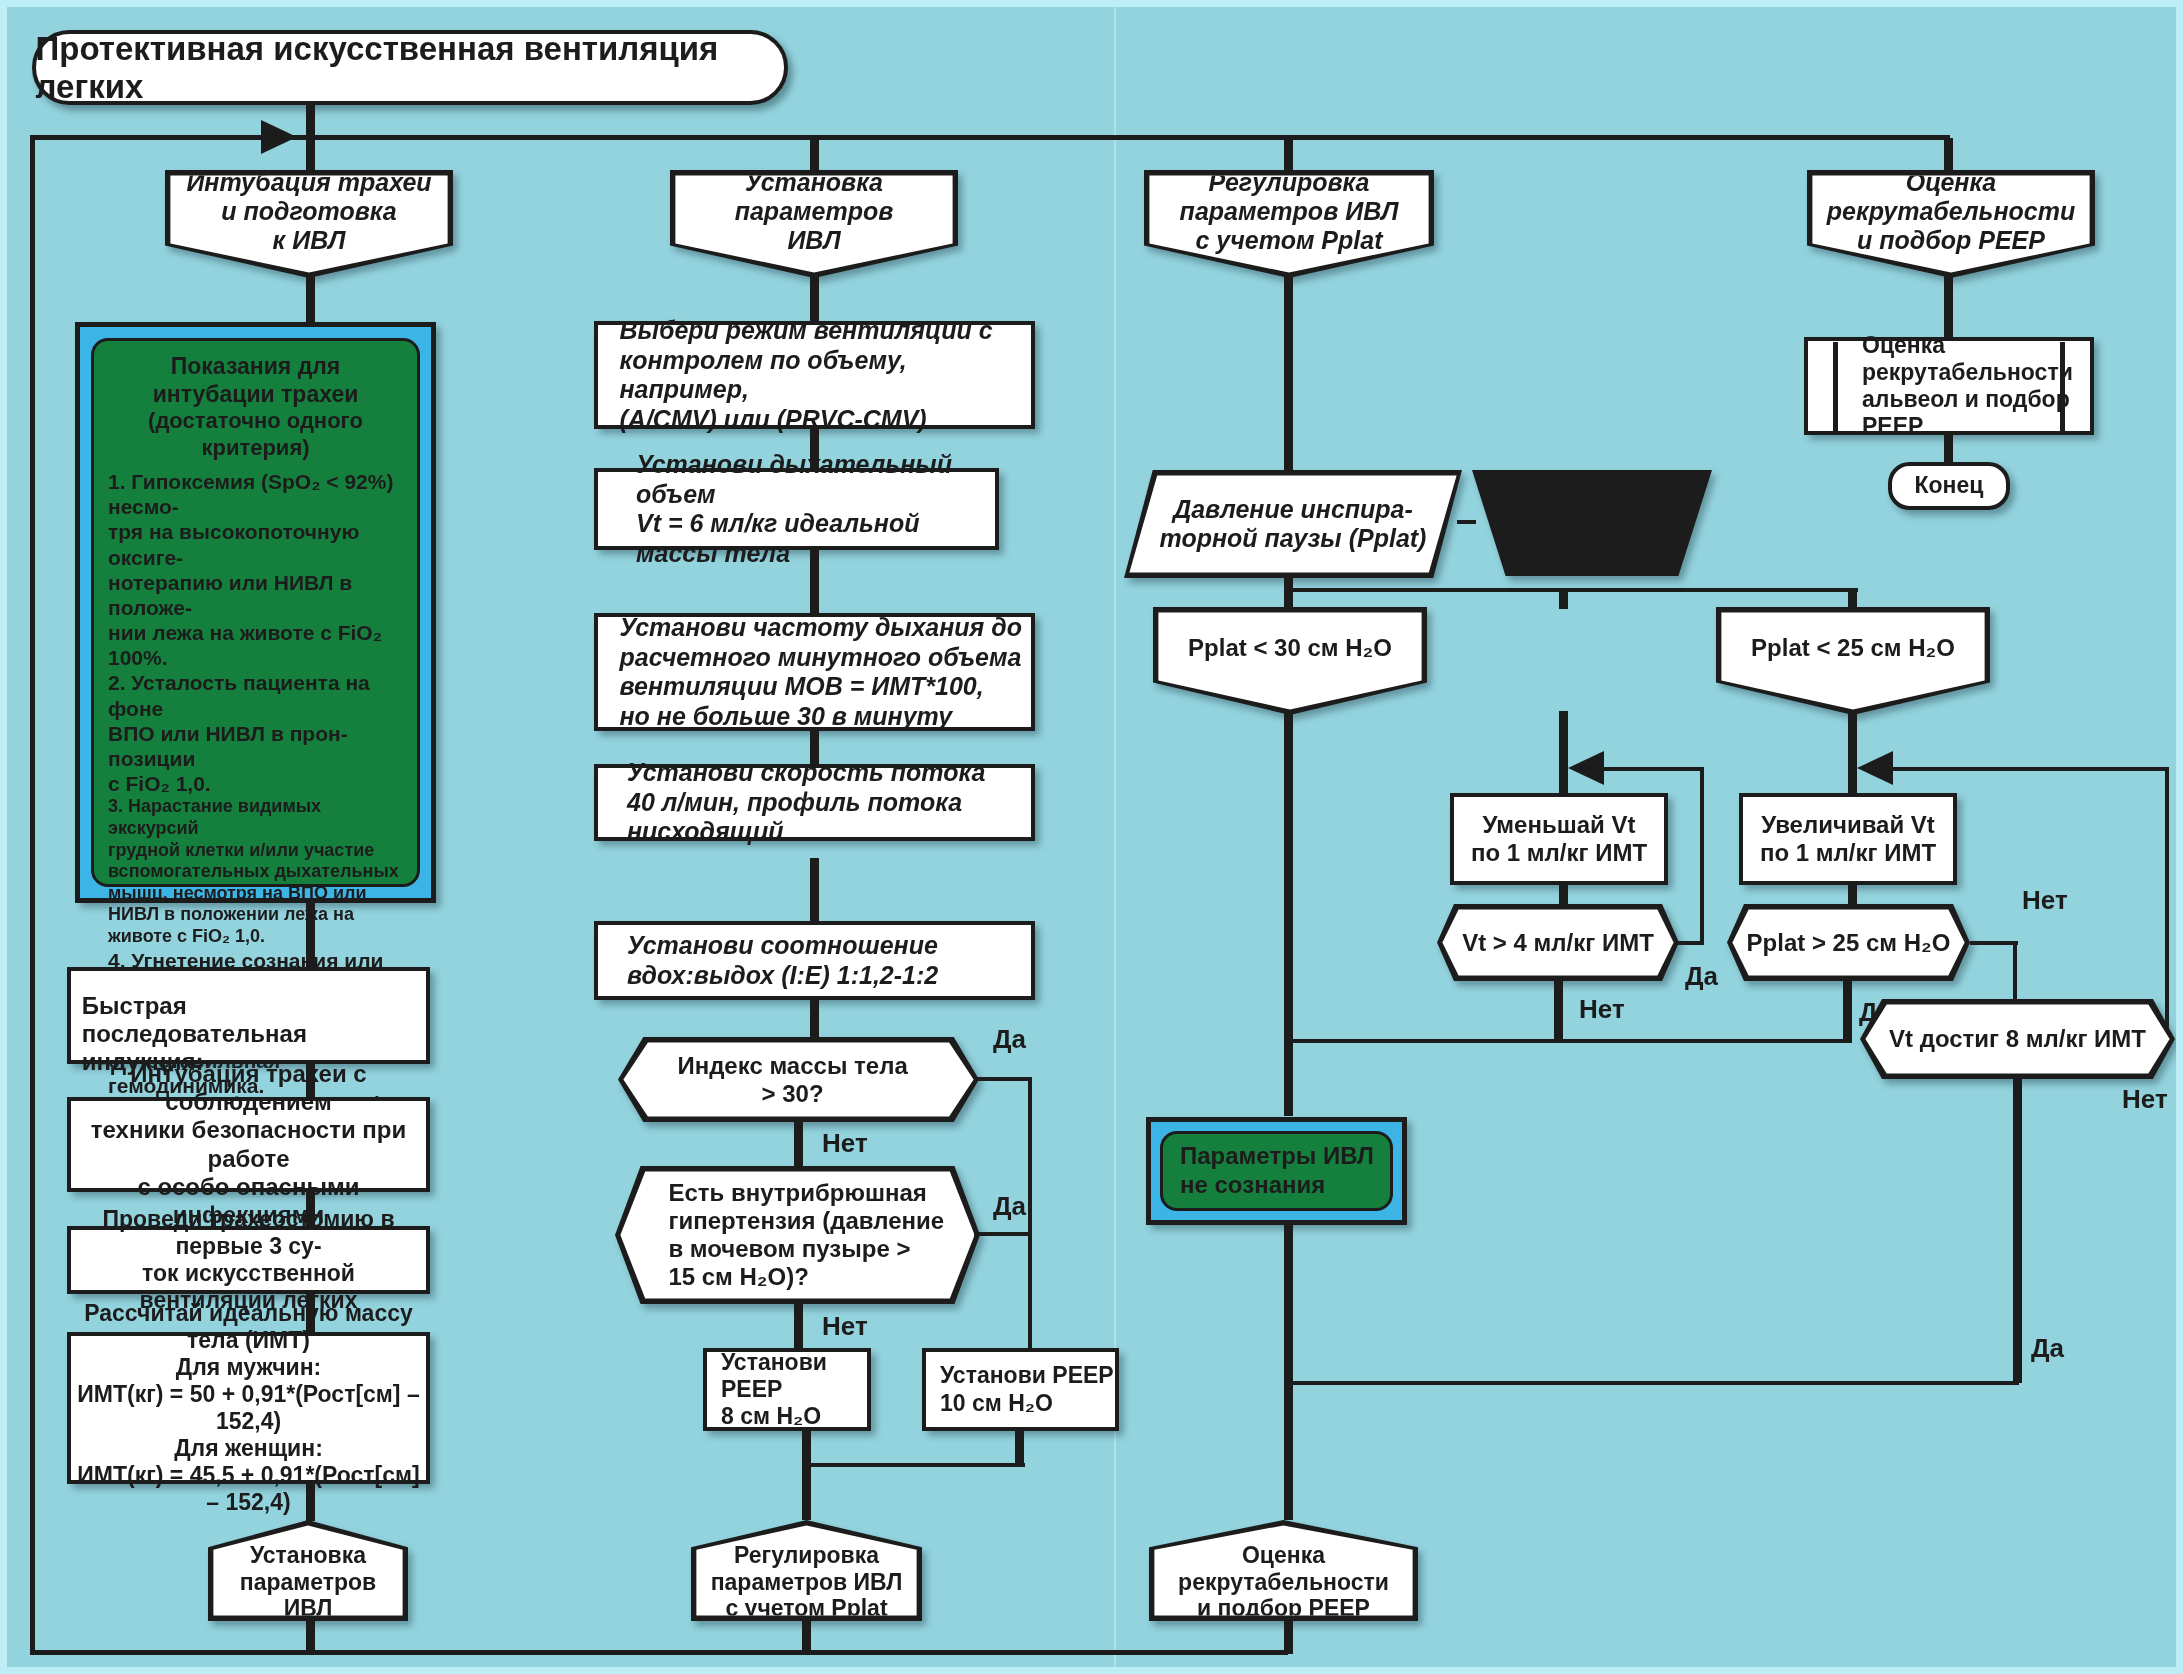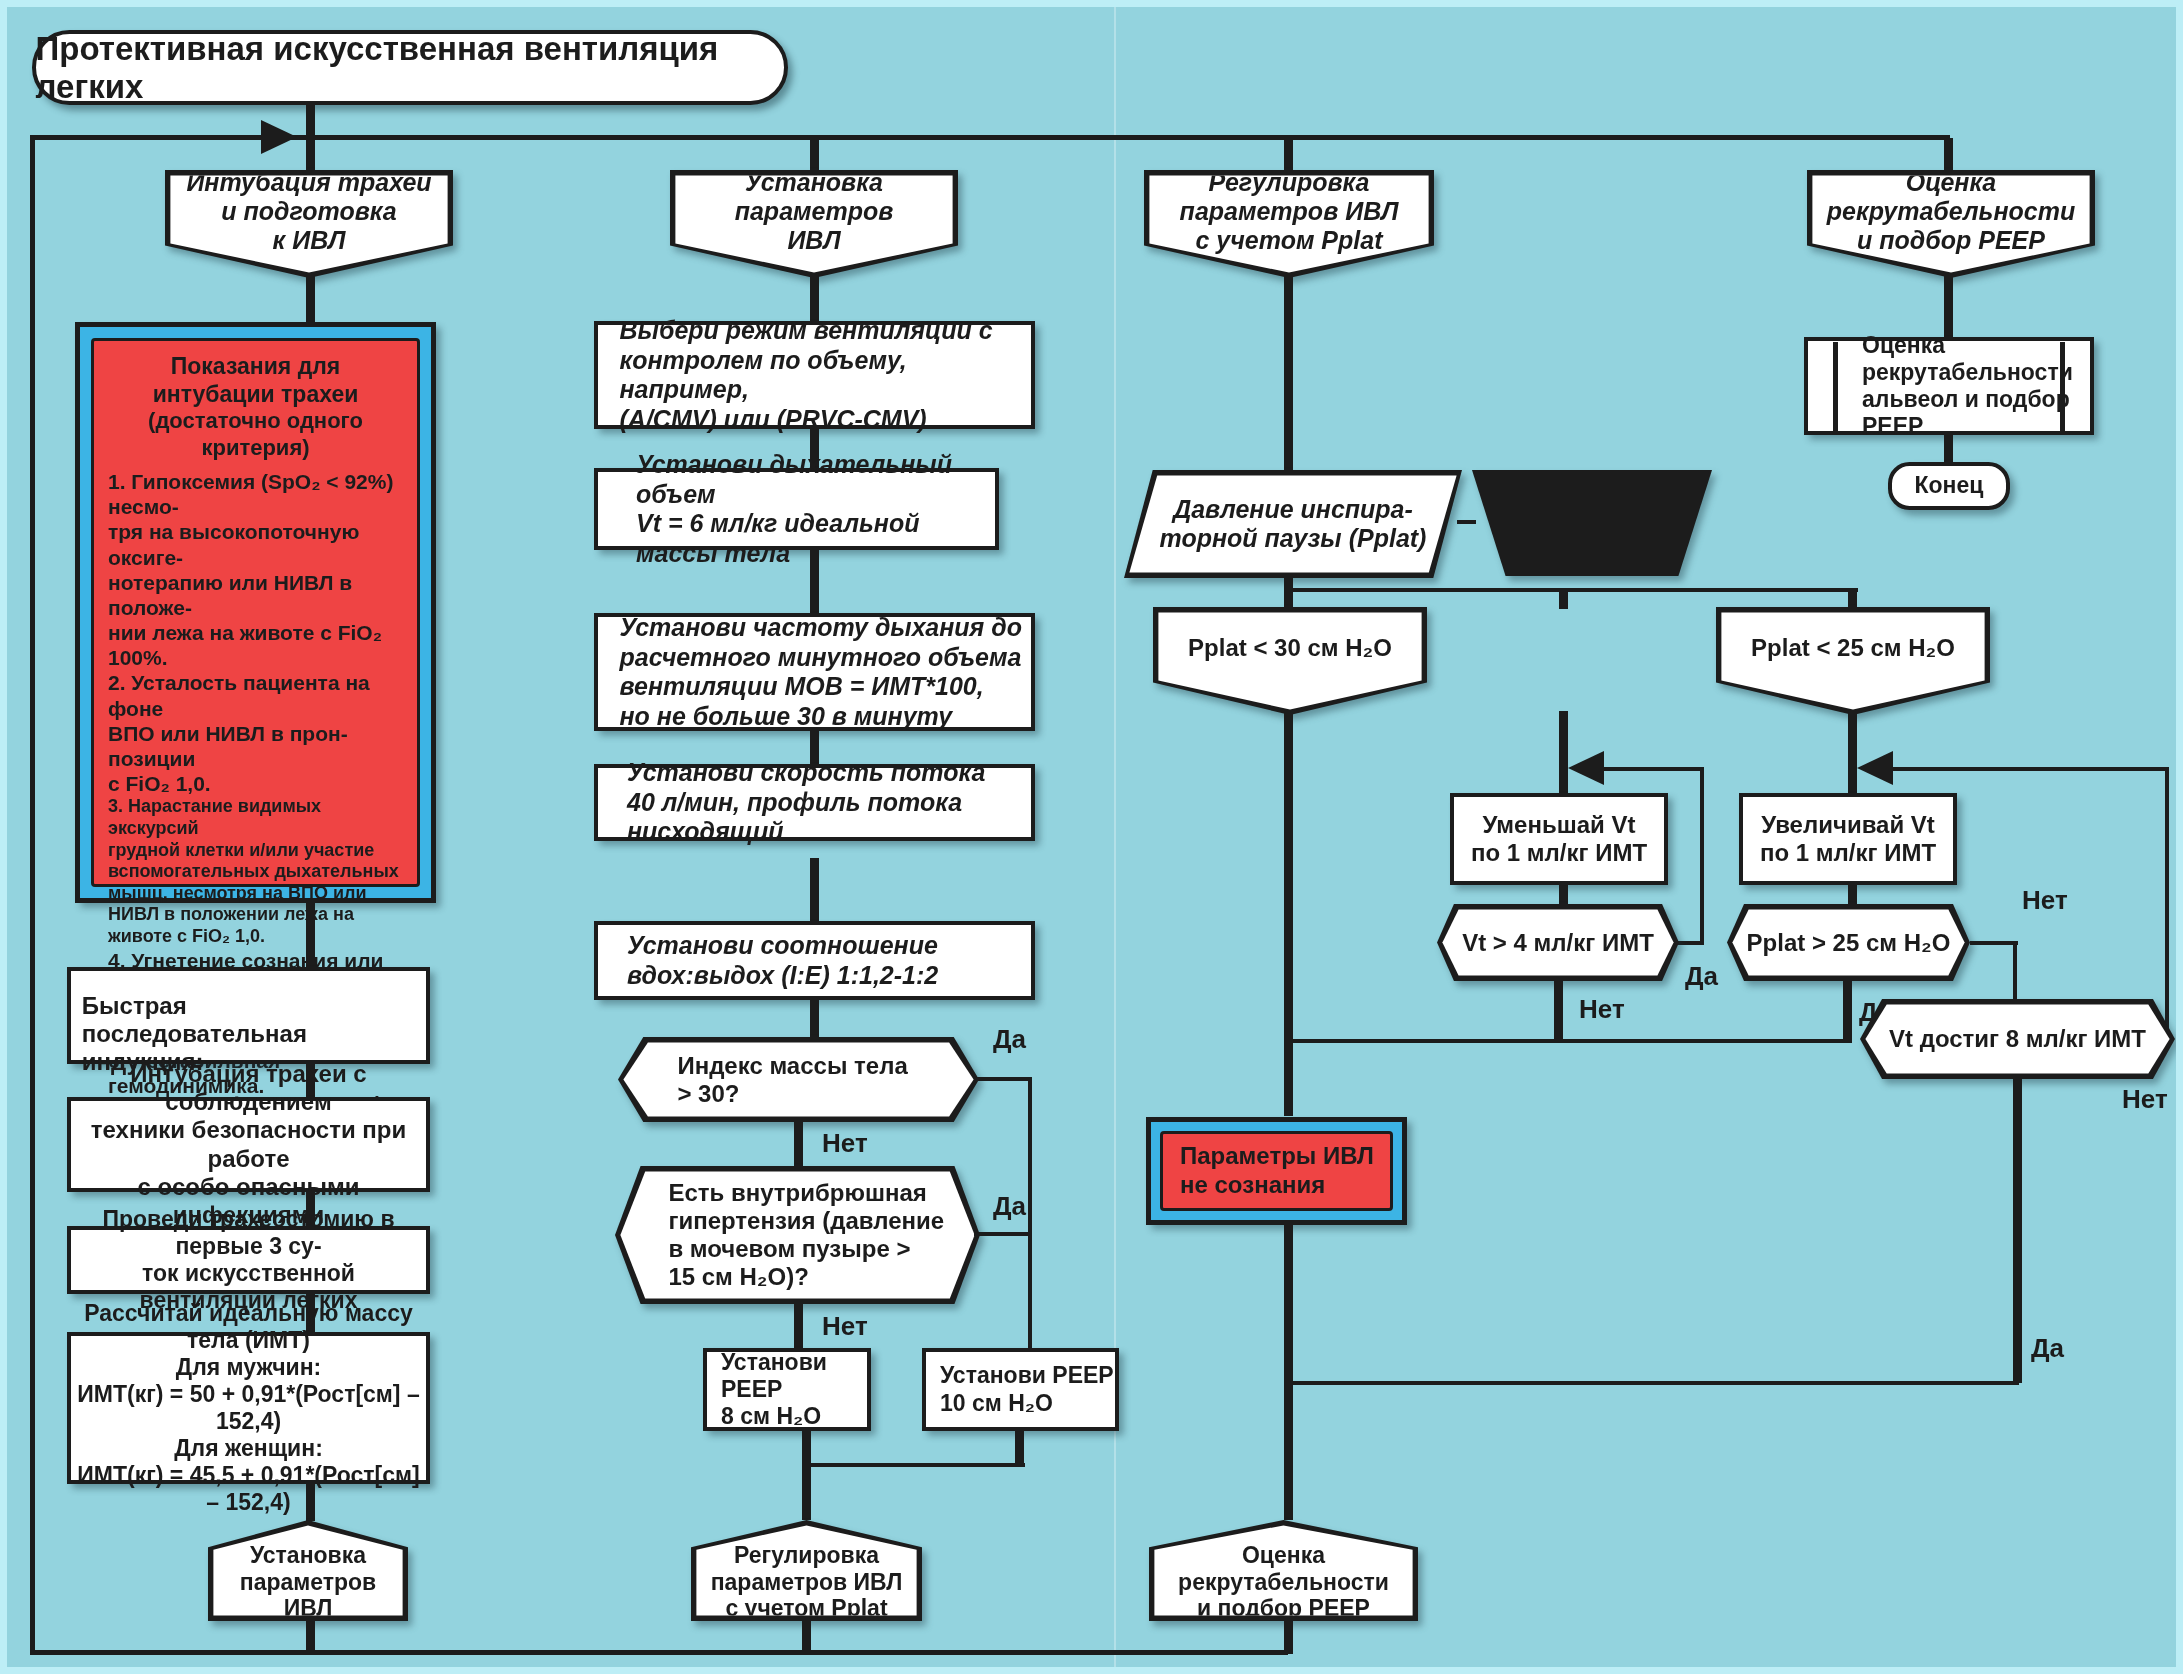--- a/index.html
+++ b/index.html
@@ -33,21 +33,21 @@
   .pennant .s-inner{padding-bottom:26px;}
   .house .s-outer,.house .s-inner{clip-path:polygon(0 27%,50% 0,100% 27%,100% 100%,0 100%);}
   .house .s-inner{padding-top:23px;}
   .hexa .s-outer,.hexa .s-inner{clip-path:polygon(7% 0,93% 0,100% 50%,93% 100%,7% 100%,0 50%);}
   .para .s-outer,.para .s-inner{clip-path:polygon(8.5% 0,100% 0,91.5% 100%,0 100%);}
   .trap .s-outer,.trap .s-inner{clip-path:polygon(0 0,100% 0,86% 100%,14% 100%);}
   .trap .s-inner{background:#f8ef9e;}
   .frame2{position:absolute;background:#1c1c1c;box-shadow:4.6px 5.4px 7px rgba(25,55,65,0.40);}
   .frame2 .blue{position:absolute;inset:5.4px;background:#3cb4e5;}
   .frame2 .white{
-    position:absolute;background:#ef4444;border:3.1px solid #1c1c1c;border-radius:4px;
+    position:absolute;background:#15803d;border:3.1px solid #1c1c1c;border-radius:17px;
     display:flex;flex-direction:column;box-sizing:border-box;
     white-space:pre-line;line-height:1.2;
   }
   .lbl{position:absolute;font-size:26px;}
   .tri-r{position:absolute;width:0;height:0;border-top:17.7px solid transparent;border-bottom:17.7px solid transparent;border-left:36px solid #1c1c1c;}
   .tri-l{position:absolute;width:0;height:0;border-top:17.7px solid transparent;border-bottom:17.7px solid transparent;border-right:36px solid #1c1c1c;}
   .title{
     position:absolute;left:24.6px;top:23px;width:756px;height:75px;
     background:#fff;border:4.6px solid #1c1c1c;border-radius:38px;box-sizing:border-box;
     display:flex;align-items:center;justify-content:center;
@@ -166,21 +166,21 @@
 40 л/мин, профиль потока
 нисходящий</div>
   <div class="ln" style="left:803px;top:851px;width:9.2px;height:64px"></div>
 
   <div class="box leftal f33" style="left:587px;top:914px;width:441px;height:79px;padding-left:29px">Установи соотношение
 вдох:выдох (I:E) 1:1,2-1:2</div>
   <div class="ln" style="left:803px;top:991px;width:9.2px;height:41px"></div>
 
   <div class="shape hexa" style="left:611px;top:1030px;width:361px;height:85px">
     <div class="s-outer"></div>
-      <div class="s-inner f31" style="justify-content:flex-start;text-align:left;padding-left:54px">Индекс массы тела
+      <div class="s-inner f31" style="justify-content:flex-start;text-align:center;padding-left:54px">Индекс массы тела
 &gt; 30?</div>
   </div>
   <div class="lbl" style="left:986px;top:1017px">Да</div>
   <div class="ln" style="left:967px;top:1070px;width:57px;height:3.8px"></div>
   <div class="ln" style="left:1021px;top:1070px;width:3.8px;height:273px"></div>
   <div class="lbl" style="left:815px;top:1121px">Нет</div>
   <div class="ln" style="left:787px;top:1114px;width:9.2px;height:45px"></div>
 
   <div class="shape hexa" style="left:608px;top:1159px;width:365px;height:138px">
     <div class="s-outer"></div>

